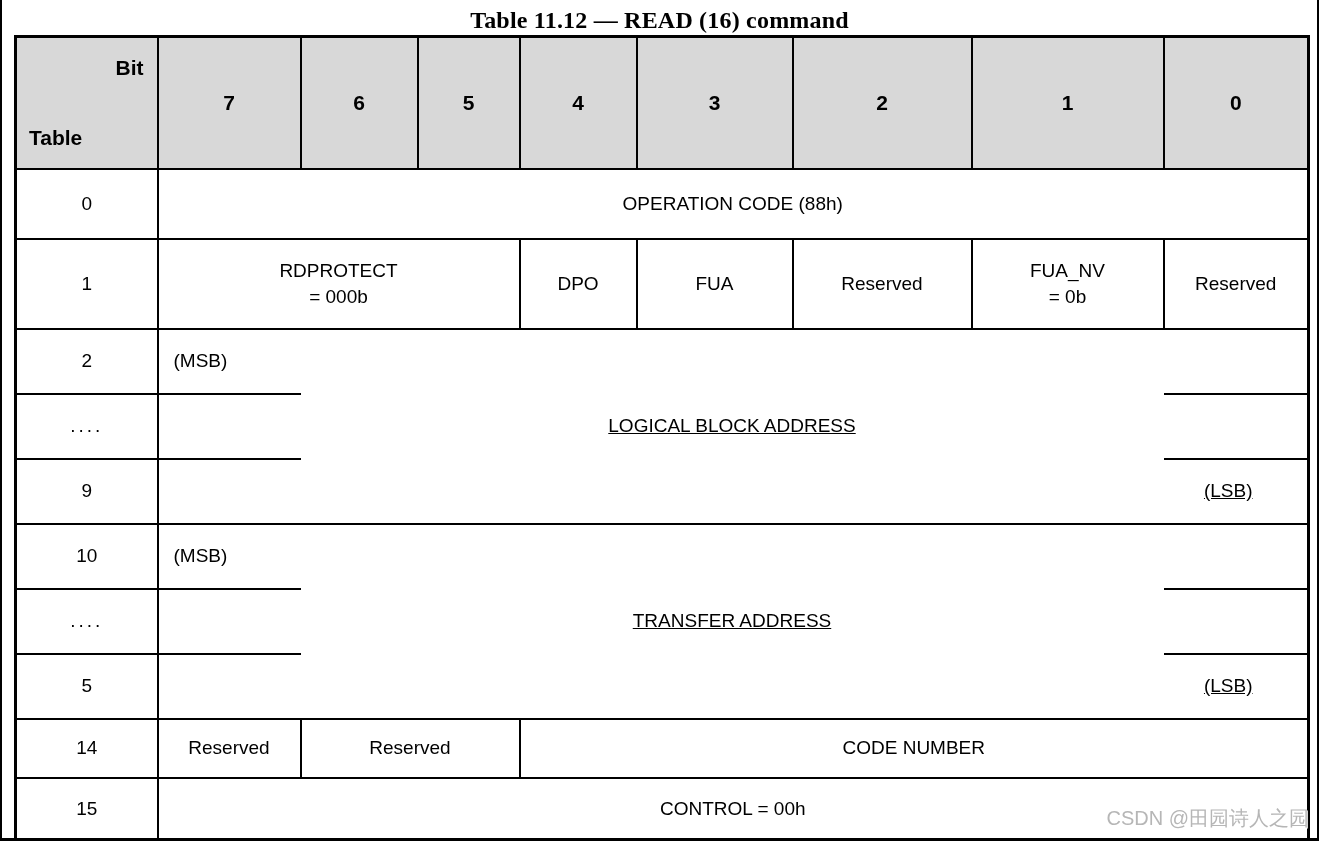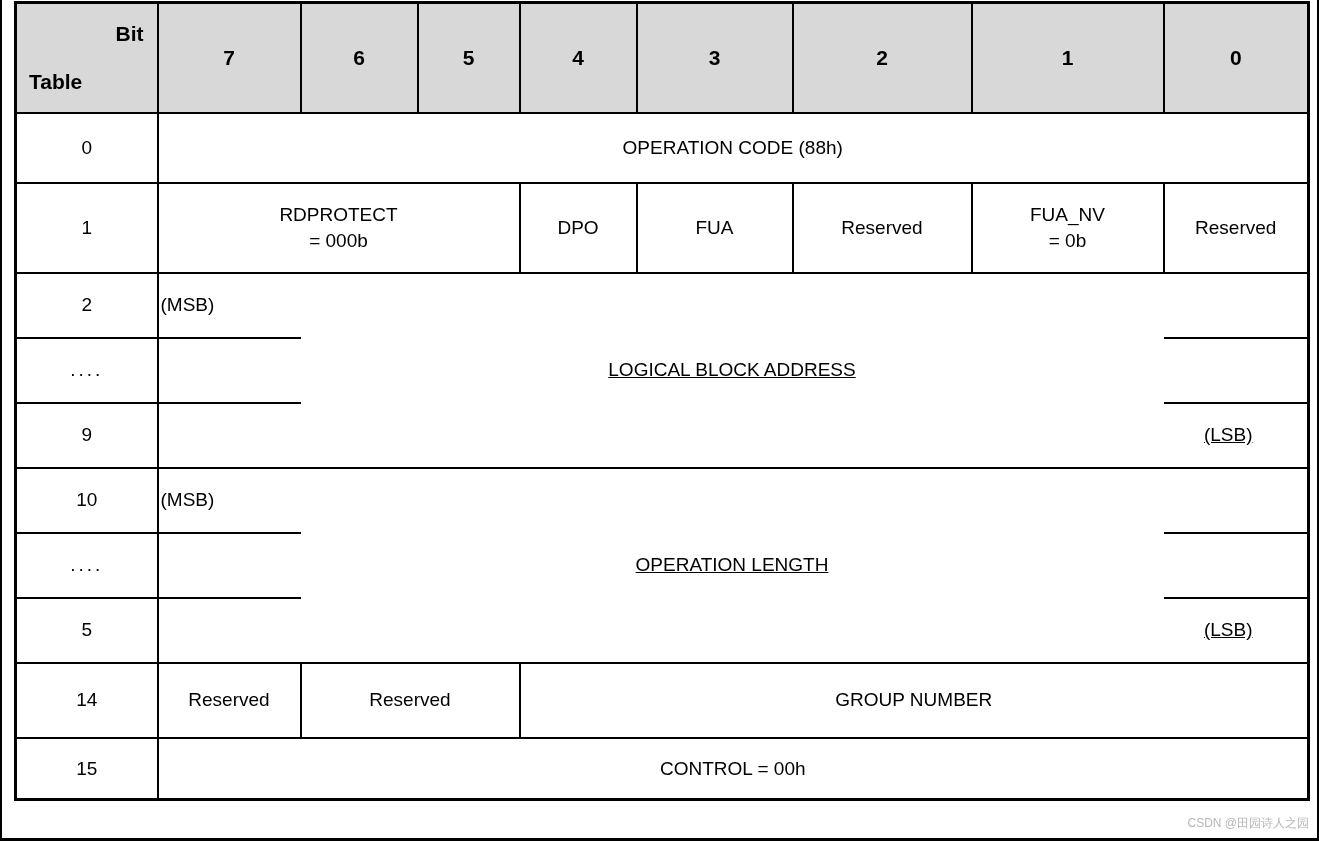--- a/index.html
+++ b/index.html
@@ -42,55 +42,56 @@
   col.c-b1 { width: 192px; }
   col.c-b0 { width: 145px; }
   td {
     border: 2px solid #000;
     text-align: center;
     vertical-align: middle;
     font-size: 19px;
     line-height: 1.32;
     overflow: hidden;
   }
-  tr.h-hdr  { height: 110px; }
+  tr.h-hdr  { height: 132px; }
   tr.h-r0   { height: 70px; }
   tr.h-r1   { height: 90px; }
   tr.h-blk  { height: 65px; }
-  tr.h-r14  { height: 75px; }
+  tr.h-r14  { height: 59px; }
   tr.h-r15  { height: 62px; }
   .hdr td {
     background: #d8d8d8;
     font-weight: bold;
     font-size: 21px;
   }
   td.corner { position: relative; }
   td.corner .bit-lbl  { position: absolute; top: 16px; right: 13px; }
   td.corner .byte-lbl { position: absolute; bottom: 16px; left: 12px; }
-  td.msb { text-align: left;  padding-left: 2px; }
+  td.msb { text-align: left;  padding-left: 15px; }
   td.lsb { text-align: center; padding-right: 14px; }
   td.nb-r { border-right: none; }
   td.nb-l { border-left: none; text-decoration: underline; }
   td.dots { letter-spacing: 3px; }
   .watermark {
     position: absolute;
     right: 8px; bottom: 6px;
-    font-size: 12px;
+    font-size: 20px;
     color: #b6b6b6;
     text-shadow: 1px 1px 0 #ffffff;
     white-space: nowrap;
     z-index: 5;
     margin-left: 48px;
   }
 </style>
 </head>
 <body>
 
 <div class="canvas">
 
+  <div class="title">Table 11.12 — READ (16) command</div>
 
   <table class="cmd">
     <colgroup>
       <col class="c-byte">
         <col class="c-b7">
         <col class="c-b6">
         <col class="c-b5">
       <col class="c-b4">
         <col class="c-b3">
         <col class="c-b2">
@@ -148,39 +149,39 @@
     </tr>
     <tr class="h-blk">
       <td>9</td>
       <td class="nb-r"></td>
       <td class="lsb nb-l">(LSB)</td>
     </tr>
 
     <tr class="h-blk">
       <td>10</td>
       <td class="msb nb-r">(MSB)</td>
-      <td colspan="6" rowspan="3" class="nb-l nb-r">OPERATION LENGTH</td>
+      <td colspan="6" rowspan="3" class="nb-l nb-r">TRANSFER ADDRESS</td>
       <td class="nb-l"></td>
     </tr>
     <tr class="h-blk">
       <td class="dots">....</td>
       <td class="nb-r"></td>
       <td class="nb-l"></td>
     </tr>
     <tr class="h-blk">
       <td>5</td>
       <td class="nb-r"></td>
       <td class="lsb nb-l">(LSB)</td>
     </tr>
 
     <tr class="h-r14">
       <td>14</td>
       <td>Reserved</td>
       <td colspan="2">Reserved</td>
-      <td colspan="5">GROUP NUMBER</td>
+      <td colspan="5">CODE NUMBER</td>
     </tr>
 
     <tr class="h-r15">
       <td>15</td>
       <td colspan="8">CONTROL = 00h</td>
     </tr>
   </tbody>
     </table>
 
   <div class="watermark">CSDN @田园诗人之园</div>

